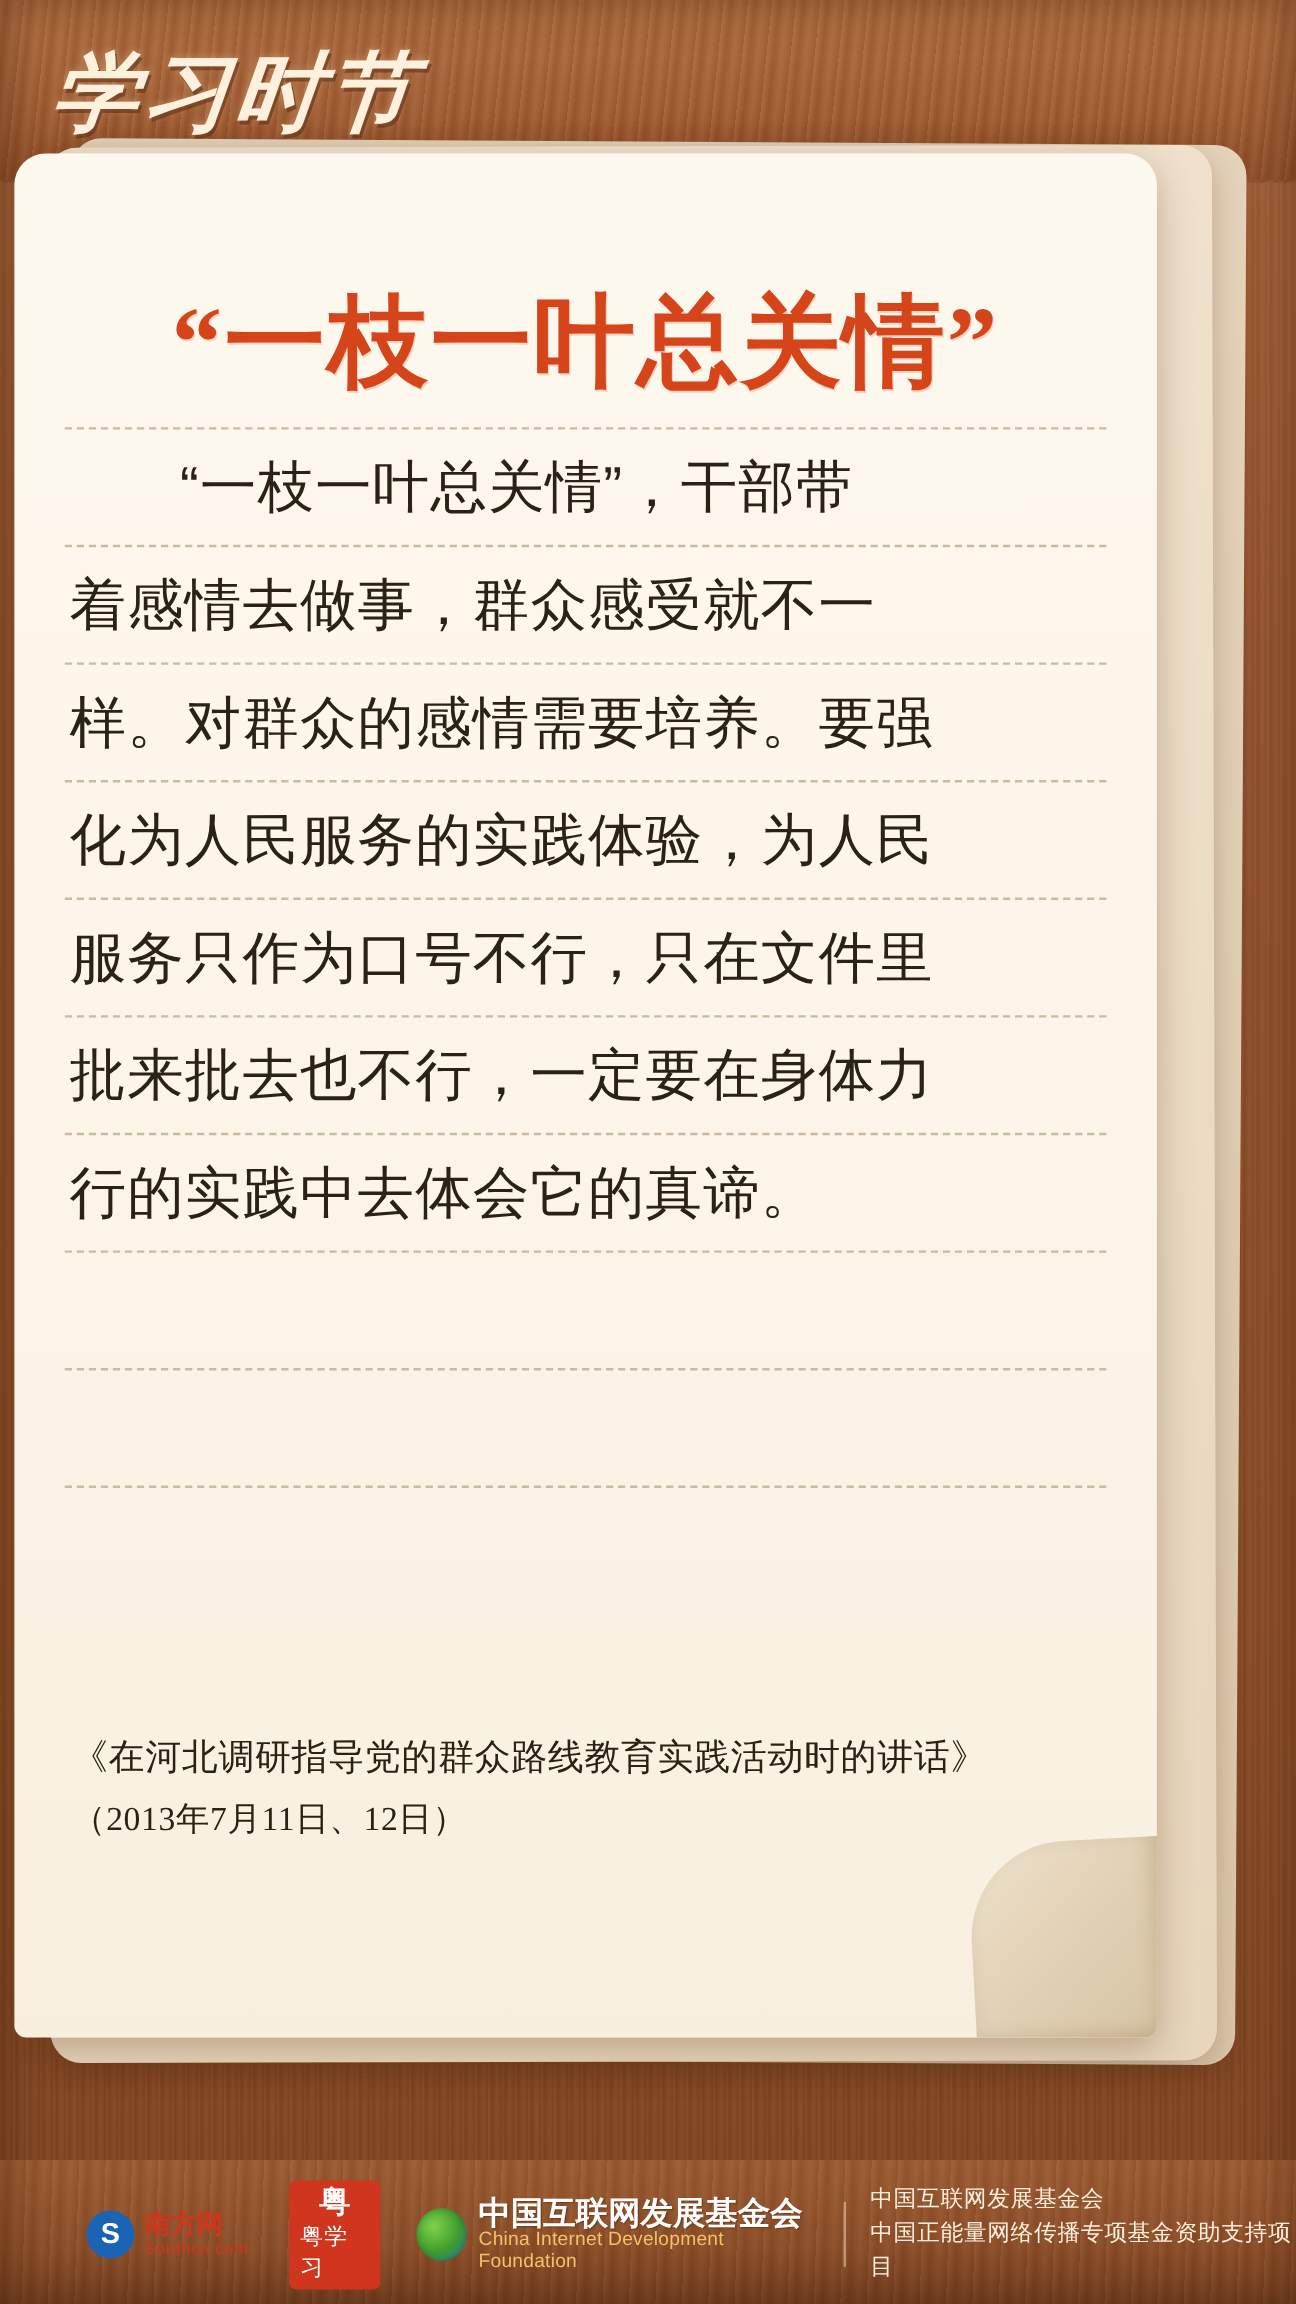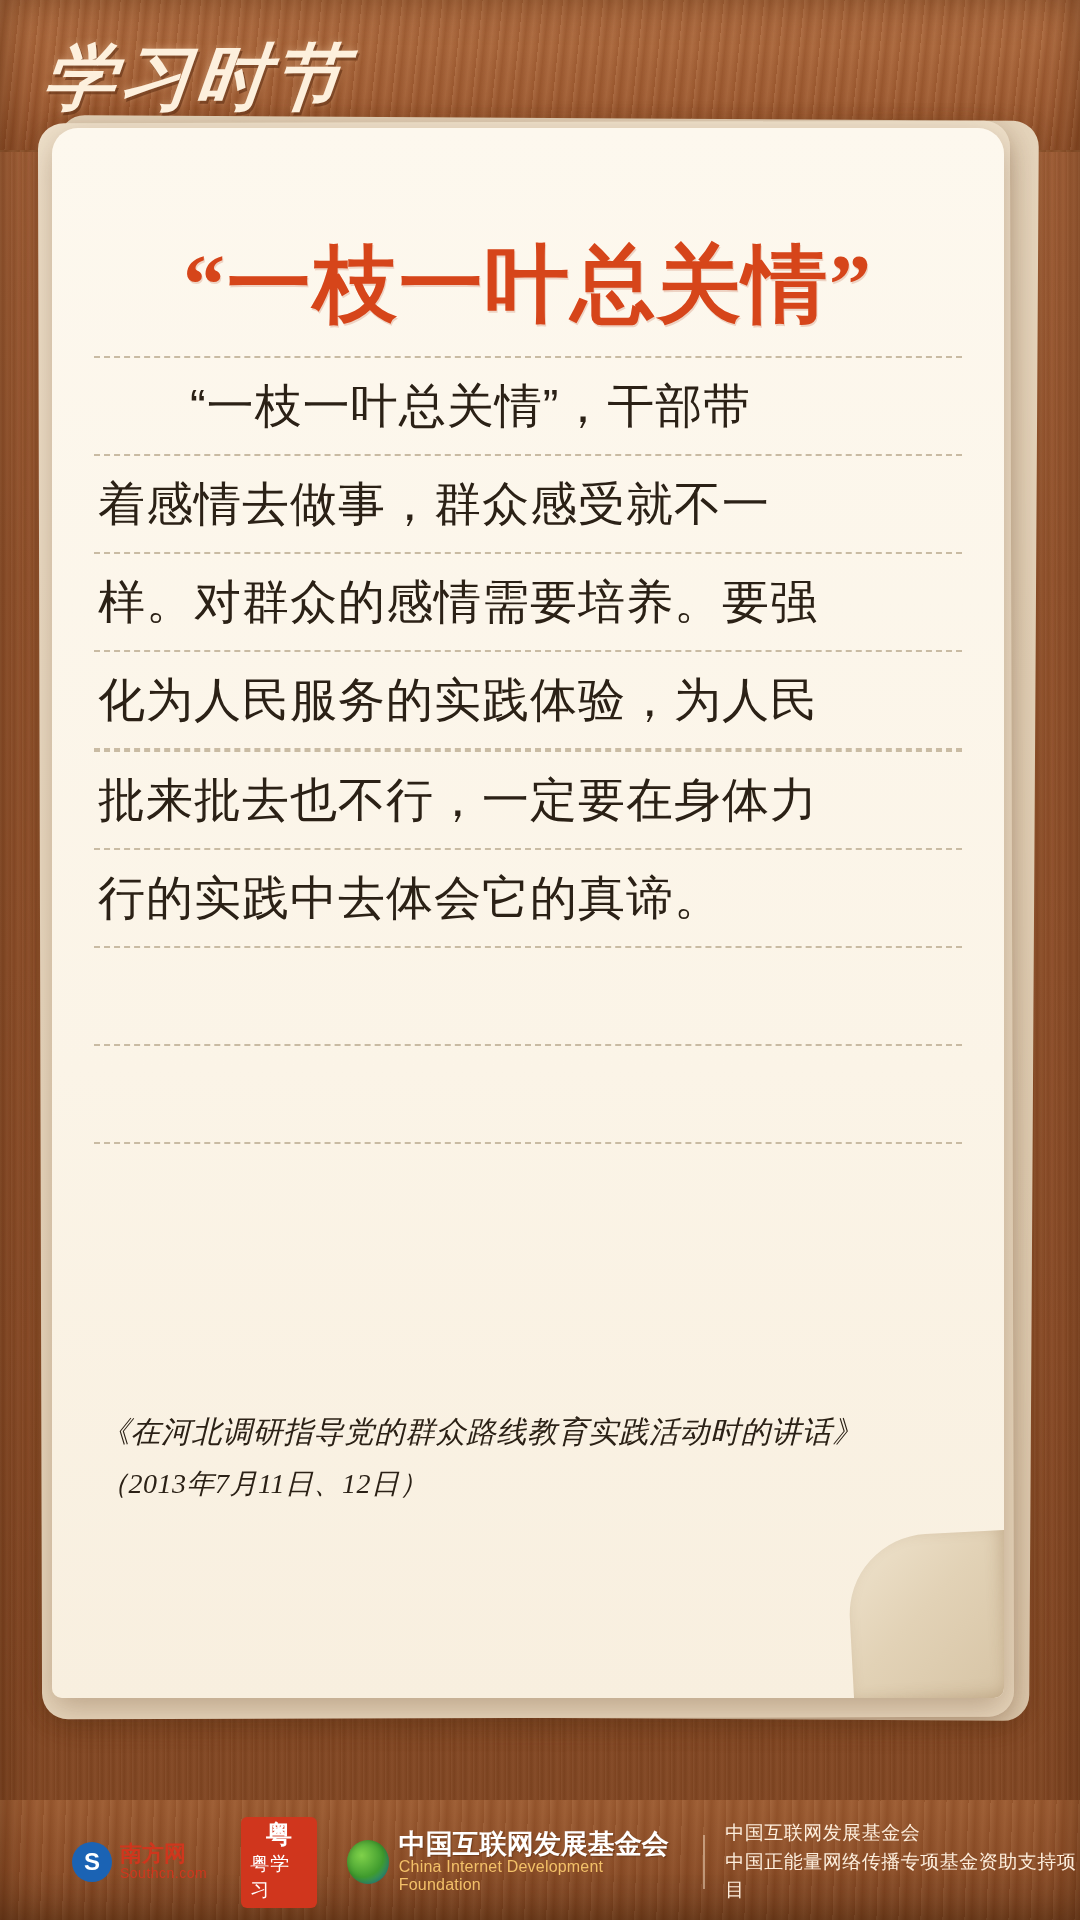--- a/index.html
+++ b/index.html
@@ -123,21 +123,20 @@
   .paper {
     position: absolute;
     left: 12px;
     top: 128px;
     width: 952px;
     height: 1570px;
     border-radius: 26px 26px 10px 10px;
     background: linear-gradient(180deg, #fdf8ee 0%, #fbf4e7 60%, #f8efdf 100%);
     box-shadow: 0 10px 30px rgba(90,50,20,0.30);
     overflow: hidden;
-    margin-left: 40px;
   }
 
   
   .curl {
     position: absolute;
     right: -6px;
     bottom: -6px;
     width: 160px;
     height: 170px;
     background: linear-gradient(135deg, #efe3cd 0%, #e2d2b6 45%, #d6c3a4 100%);
@@ -184,25 +183,24 @@
     padding: 0 4px;
     white-space: nowrap;
   }
   .line.indent { padding-left: 96px; }
   .line.empty { color: transparent; }
 
   
   .citation {
     position: absolute;
     left: 48px;
-    top: 1284px;
+    top: 1316px;
     width: 880px;
     font-family: "Liberation Serif", serif;
     color: #2b2116;
-    font-style: italic;
   }
   .citation .src {
     font-size: 30px;
     letter-spacing: 0.5px;
     margin-bottom: 12px;
   }
   .citation .date {
     font-size: 28px;
     letter-spacing: 0.5px;
   }
@@ -342,20 +340,21 @@
     <div class="body-block">
       <div class="rule"></div>
       <div class="line indent">“一枝一叶总关情”，干部带</div>
       <div class="rule"></div>
       <div class="line">着感情去做事，群众感受就不一</div>
       <div class="rule"></div>
       <div class="line">样。对群众的感情需要培养。要强</div>
       <div class="rule"></div>
       <div class="line">化为人民服务的实践体验，为人民</div>
       <div class="rule"></div>
+      <div class="line">服务只作为口号不行，只在文件里</div>
       <div class="rule"></div>
       <div class="line">批来批去也不行，一定要在身体力</div>
       <div class="rule"></div>
       <div class="line">行的实践中去体会它的真谛。</div>
       <div class="rule"></div>
       <div class="line empty"></div>
       <div class="rule"></div>
       <div class="line empty"></div>
       <div class="rule"></div>
     </div>

